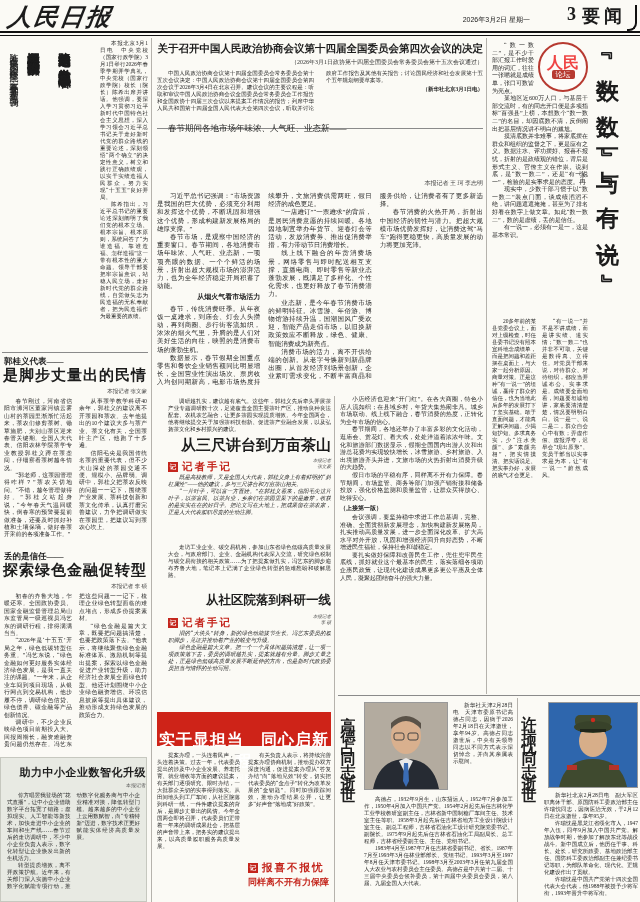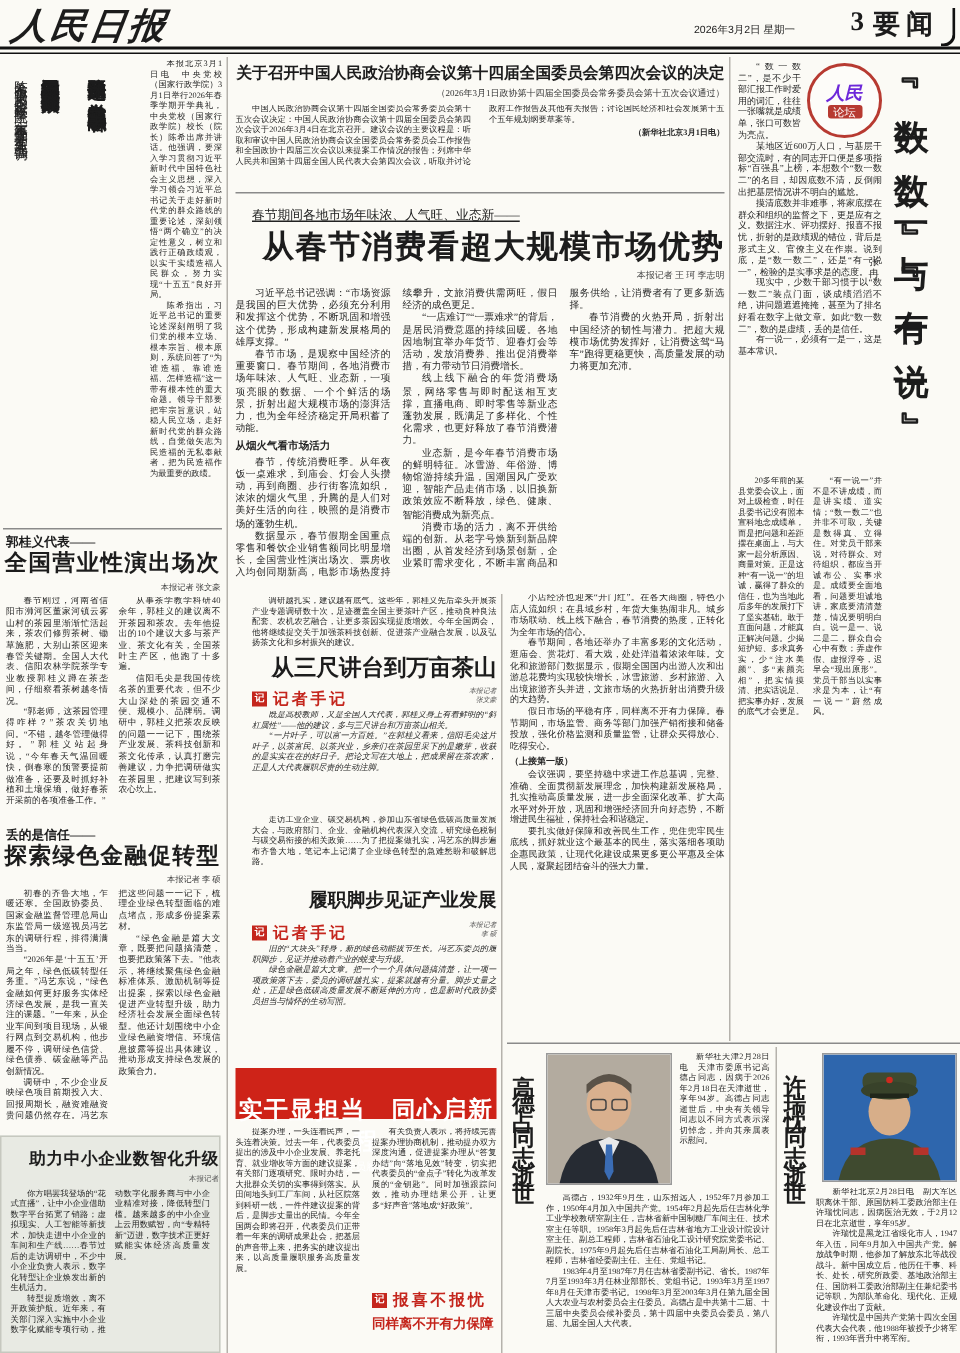--- a/index.html
+++ b/index.html
@@ -13,32 +13,32 @@
   .smallbody p{margin:0;text-indent:2em;}
   .b6{font-size:6px;line-height:7.6px;}
   .b65{font-size:6.5px;line-height:8.2px;}
   .b58{font-size:5.8px;line-height:7.4px;}
   .ital{font-style:italic;}
   .hr{background:#8a8a8a;height:1px;}
   .vr{background:#b5b2ac;width:1px;}
   .center{text-align:right;}
   .red{color:#c4261d;}
   .kicker{font-size:8.5px;color:#222;}
-  .subhead{font-weight:bold;text-align:left;text-indent:0 !important;margin:3px 0 !important;font-size:1.08em;}
+  .subhead{font-weight:bold;text-align:right;text-indent:0 !important;margin:3px 0 !important;font-size:1.08em;}
   .credit{text-indent:0 !important;text-align:right;font-weight:bold;margin-top:2px !important;}
   .contmark{font-weight:bold;text-indent:0 !important;text-align:left;margin:3px 0 1px 0 !important;}
   .noteicon{display:inline-block;width:10px;height:10px;background:#c4261d;color:#fff;
             font-size:6.5px;line-height:10px;text-align:center;font-weight:bold;vertical-align:middle;
             font-family:"Liberation Sans","DejaVu Sans",sans-serif;}
   .notelabel{font-size:10.5px;font-weight:bold;color:#c4261d;letter-spacing:2px;vertical-align:middle;
              font-family:Liberation Serif, serif;margin-top:20px;}
   .notenames{float:right;text-align:right;font-size:4.6px;line-height:5.6px;color:#555;font-style:italic;margin-top:1px;}
   .forum-logo{float:right;width:46px;height:46px;margin:0 0 3px 4px;border:2px solid #b73a31;border-radius:50%;
               display:flex;flex-direction:column;align-items:center;justify-content:center;background:#fdfcf9;}
-  .forum-logo .t1{font-size:12px;color:#6d28d9;font-weight:bold;font-style:italic;line-height:13px;}
+  .forum-logo .t1{font-size:16px;color:#ef4444;font-weight:bold;line-height:13px;}
   .forum-logo .t2{background:#b73a31;color:#fff;font-size:7.5px;line-height:9px;padding:0 4px;border-radius:2px;margin-top:1px;}
 </style>
 </head>
 <body>
 
 <div class="page">
 
   <div class="abs serif" style="left:8px;top:1px;font-size:24px;font-weight:bold;font-style:italic;letter-spacing:2px;transform:skewX(-8deg);">人民日报</div>
   <div class="abs sans" style="right:110px;top:15px;font-size:7px;color:#222;">2026年3月2日 星期一</div>
   <div class="abs serif" style="right:64px;top:4px;font-size:18px;font-weight:bold;">3</div>
@@ -50,21 +50,21 @@
   <div class="abs vstrip serif" style="left:9px;top:46px;height:300px;font-size:9px;letter-spacing:1.5px;color:#222;">陈希在中央党校（国家行政学院）二〇二六年春季学期开学典礼上强调</div>
   <div class="abs vstrip sans" style="left:27px;top:42px;height:306px;font-size:12.5px;font-weight:bold;letter-spacing:0.5px;">深入学习贯彻习近平总书记关于走好新时代党的群众</div>
   <div class="abs vstrip sans" style="left:58px;top:42px;height:306px;font-size:12.5px;font-weight:bold;letter-spacing:0.5px;">路线的重要论述　自觉做矢志为民造福的无私奉献者</div>
   <div class="abs smallbody" style="left:100px;top:40px;width:48px;height:308px;">
     <p>本报北京3月1日电　中央党校（国家行政学院）3月1日举行2026年春季学期开学典礼，中央党校（国家行政学院）校长（院长）陈希出席并讲话。他强调，要深入学习贯彻习近平新时代中国特色社会主义思想，深入学习领会习近平总书记关于走好新时代党的群众路线的重要论述，深刻领悟“两个确立”的决定性意义，树立和践行正确政绩观，以实干实绩造福人民群众，努力实现“十五五”良好开局。</p>
     <p>陈希指出，习近平总书记的重要论述深刻阐明了我们党的根本立场、根本宗旨、根本原则，系统回答了“为谁造福、靠谁造福、怎样造福”这一带有根本性的重大命题。领导干部要把牢宗旨意识，站稳人民立场，走好新时代党的群众路线，自觉做矢志为民造福的无私奉献者，把为民造福作为最重要的政绩。</p>
   </div>
   <div class="abs hr" style="left:2px;top:352px;width:146px;"></div>
 
   <div class="abs serif" style="left:4px;top:356px;font-size:8.5px;font-weight:bold;">郭桂义代表——</div>
-  <div class="abs sans center" style="left:2px;top:366px;width:145px;font-size:15px;font-weight:bold;letter-spacing:1px;">全国营业性演出场次</div>
+  <div class="abs sans center" style="left:2px;top:366px;width:145px;font-size:15px;font-weight:bold;letter-spacing:1px;">是脚步丈量出的民情</div>
   <div class="abs center" style="left:2px;top:388px;width:145px;font-size:5.5px;color:#444;">本报记者 张文豪</div>
   <div class="abs smallbody b58" style="left:4px;top:398px;width:143px;height:150px;columns:2;column-gap:7px;">
     <p>春节刚过，河南省信阳市浉河区董家河镇云雾山村的茶园里渐渐忙活起来，茶农们修剪茶树、锄草施肥，大别山茶区迎来春管关键期。全国人大代表、信阳农林学院茶学专业教授郭桂义蹲在茶垄间，仔细察看茶树越冬情况。</p>
     <p>“郭老师，这茶园管理得咋样？”茶农关切地问。“不错，越冬管理做得好。”郭桂义站起身说，“今年春天气温回暖快，倒春寒的预警要提前做准备，还要及时抓好补植和土壤保墒，做好春茶开采前的各项准备工作。”</p>
     <p>从事茶学教学科研40余年，郭桂义的建议离不开茶园和茶农。去年他提出的10个建议大多与茶产业、茶文化有关，全国茶叶主产区，他跑了十多遍。</p>
     <p>信阳毛尖是我国传统名茶的重要代表，但不少大山深处的茶园交通不便、规模小、品牌弱。调研中，郭桂义把茶农反映的问题一一记下，围绕茶产业发展、茶科技创新和茶文化传承，认真打磨完善建议，力争把调研做实在茶园里，把建议写到茶农心坎上。</p>
   </div>
 
   <div class="abs serif" style="left:4px;top:551px;font-size:8.5px;font-weight:bold;">丢的是信任——</div>
   <div class="abs sans center" style="left:2px;top:561px;width:145px;font-size:15px;font-weight:bold;letter-spacing:1px;">探索绿色金融促转型</div>
@@ -88,22 +88,21 @@
   <div class="abs vr" style="left:151px;top:38px;height:864px;"></div>
 
   <div class="abs serif center" style="left:157px;top:42px;width:326px;font-size:10.5px;font-weight:bold;">关于召开中国人民政治协商会议第十四届全国委员会第四次会议的决定</div>
   <div class="abs center" style="left:157px;top:58px;width:326px;font-size:6px;color:#333;">（2026年3月1日政协第十四届全国委员会常务委员会第十五次会议通过）</div>
   <div class="abs smallbody" style="left:157px;top:70px;width:326px;height:54px;columns:2;column-gap:12px;">
     <p>中国人民政治协商会议第十四届全国委员会常务委员会第十五次会议决定：中国人民政治协商会议第十四届全国委员会第四次会议于2026年3月4日在北京召开。建议会议的主要议程是：听取和审议中国人民政治协商会议全国委员会常务委员会工作报告和全国政协十四届三次会议以来提案工作情况的报告；列席中华人民共和国第十四届全国人民代表大会第四次会议，听取并讨论政府工作报告及其他有关报告；讨论国民经济和社会发展第十五个五年规划纲要草案等。</p>
     <p class="credit">（新华社北京3月1日电）</p>
   </div>
   <div class="abs hr" style="left:157px;top:128px;width:326px;"></div>
 
-  <div class="abs serif kicker" style="left:168px;top:138px;text-decoration:underline;">春节期间各地市场年味浓、人气旺、业态新——</div>
-  <div class="abs serif center" style="left:157px;top:150px;width:326px;font-size:21px;font-weight:bold;letter-spacing:1px;">从春节消费看超大规模市场优势</div>
+  <div class="abs serif kicker" style="left:168px;top:123px;">春节期间各地市场年味浓、人气旺、业态新——</div>
   <div class="abs center" style="left:157px;top:179px;width:326px;font-size:6px;color:#444;">本报记者 王 珂 李志明</div>
   <div class="abs smallbody b65" style="left:157px;top:192px;width:326px;height:198px;columns:3;column-gap:8px;">
     <p>习近平总书记强调：“市场资源是我国的巨大优势，必须充分利用和发挥这个优势，不断巩固和增强这个优势，形成构建新发展格局的雄厚支撑。”</p>
     <p>春节市场，是观察中国经济的重要窗口。春节期间，各地消费市场年味浓、人气旺、业态新，一项项亮眼的数据、一个个鲜活的场景，折射出超大规模市场的澎湃活力，也为全年经济稳定开局积蓄了动能。</p>
     <p class="subhead">从烟火气看市场活力</p>
     <p>春节，传统消费旺季。从年夜饭一桌难求，到庙会、灯会人头攒动，再到商圈、步行街客流如织，浓浓的烟火气里，升腾的是人们对美好生活的向往，映照的是消费市场的蓬勃生机。</p>
     <p>数据显示，春节假期全国重点零售和餐饮企业销售额同比明显增长，全国营业性演出场次、票房收入均创同期新高，电影市场热度持续攀升，文旅消费供需两旺，假日经济的成色更足。</p>
     <p>“一店难订”“一票难求”的背后，是居民消费意愿的持续回暖。各地因地制宜举办年货节、迎春灯会等活动，发放消费券、推出促消费举措，有力带动节日消费增长。</p>
     <p>线上线下融合的年货消费场景，网络零售与即时配送相互支撑，直播电商、即时零售等新业态蓬勃发展，既满足了多样化、个性化需求，也更好释放了春节消费潜力。</p>
     <p>业态新，是今年春节消费市场的鲜明特征。冰雪游、年俗游、博物馆游持续升温，国潮国风广受欢迎，智能产品走俏市场，以旧换新政策效应不断释放，绿色、健康、智能消费成为新亮点。</p>
@@ -126,21 +125,21 @@
   </div>
   <div class="abs smallbody ital" style="left:168px;top:474px;width:163px;height:64px;">
     <p>既是高校教师，又是全国人大代表，郭桂义身上有着鲜明的“斜杠属性”——他的建议，多与三尺讲台和万亩茶山相关。</p>
     <p>“一片叶子，可以富一方百姓。”在郭桂义看来，信阳毛尖这片叶子，以茶富民、以茶兴业，乡亲们在茶园里采下的是嫩芽，收获的是实实在在的好日子。把论文写在大地上，把成果留在茶农家，正是人大代表履职尽责的生动注脚。</p>
   </div>
 
   <div class="abs smallbody" style="left:168px;top:544px;width:163px;height:44px;">
     <p>走访工业企业、碳交易机构，参加山东省绿色低碳高质量发展大会，与政府部门、企业、金融机构代表深入交流，研究绿色税制与碳交易衔接的相关政策……为了把提案做扎实，冯艺东的脚步遍布齐鲁大地，笔记本上记满了企业绿色转型的急难愁盼和破解思路。</p>
   </div>
 
-  <div class="abs serif center" style="left:168px;top:592px;width:163px;font-size:12.5px;font-weight:bold;">履职脚步见证产业发展</div>
+  <div class="abs serif center" style="left:168px;top:592px;width:163px;font-size:12.5px;font-weight:bold;">从社区院落到科研一线</div>
   <div class="abs" style="left:168px;top:613px;width:163px;height:12px;">
     <span class="noteicon">记</span>
     <span class="notelabel">记者手记</span>
     <span class="notenames">
       <span>本报记者</span><br>
       <span>李 硕</span>
     </span>
   </div>
   <div class="abs smallbody ital" style="left:168px;top:630px;width:163px;height:74px;">
     <p>旧的“大块头”转身，新的绿色动能拔节生长。冯艺东委员的履职脚步，见证并推动着产业的蜕变与升级。</p>

